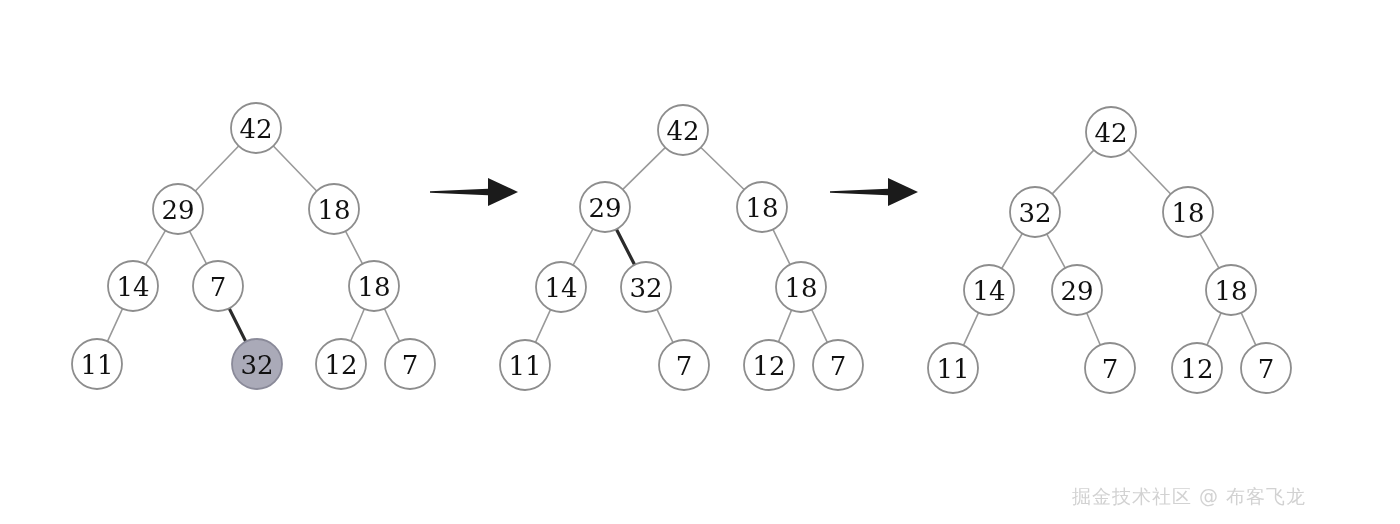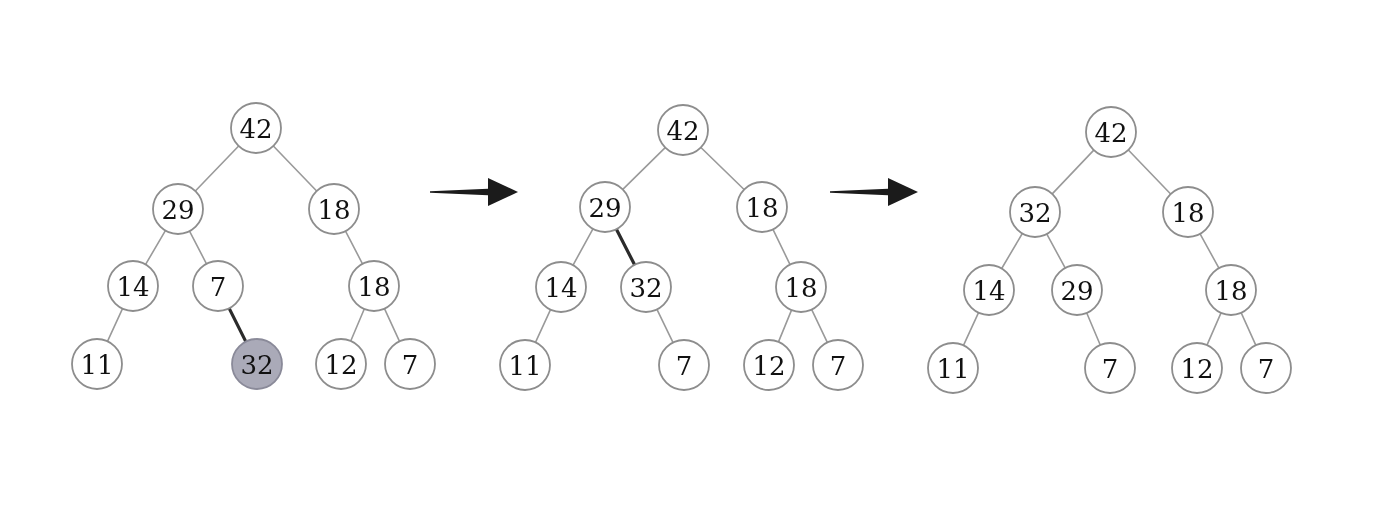--- a/index.html
+++ b/index.html
@@ -230,14 +230,15 @@
           <circle cx="1197" cy="368" r="25" class="node-circle"></circle>
           <text x="1197" y="369" class="node-label">12</text>
         </g>
         <g>
           <circle cx="1266" cy="368" r="25" class="node-circle"></circle>
           <text x="1266" y="369" class="node-label">7</text>
         </g>
       </g>
   </svg>
 
+  <div class="watermark">掘金技术社区 @ 布客飞龙</div>
 
 </div>
 
 </body></html>

